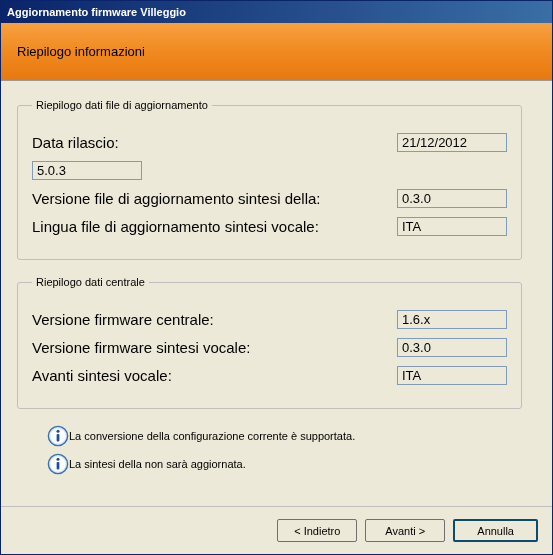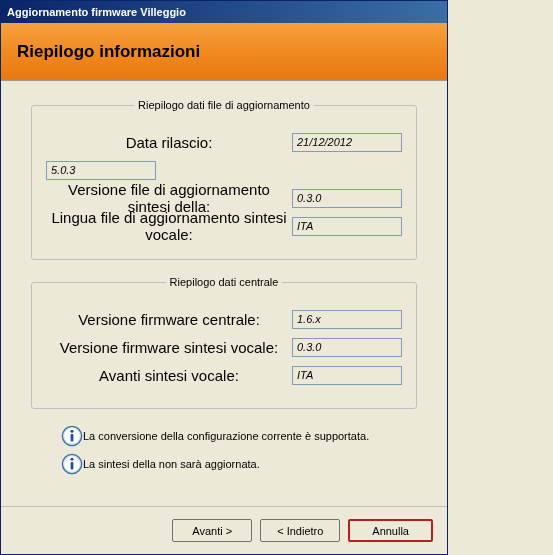--- a/index.html
+++ b/index.html
@@ -5,21 +5,21 @@
     * { box-sizing: border-box; margin: 0; padding: 0; }
     body {
       font-family: Tahoma, Arial, sans-serif;
       font-size: 11px;
       background: #ece9d8;
       width: 553px;
       height: 555px;
       overflow: hidden;
     }
     .window {
-      width: 448px;
+      width: 553px;
       height: 555px;
       border: 1px solid #0a246a;
       background: #fdba74;
       display: flex;
       flex-direction: column;
     }
     .titlebar {
       background: linear-gradient(to right, #0a246a, #3a6ea5);
       color: #fff;
       padding: 4px 6px;
@@ -32,28 +32,27 @@
     .header-band {
       background: linear-gradient(to bottom, #f8a040, #f08a20 50%, #e87810);
       height: 58px;
       border-bottom: 1px solid #999;
       display: flex;
       align-items: center;
       padding-left: 16px;
     }
     .header-band h1 {
       color: #000;
-      font-size: 17px;
-      font-weight: bold;
+      font-size: 13px;
+      font-weight: normal;
     }
     .content {
       flex: 1;
-      padding: 18px 30px 10px 30px;
-      background: #ece9d8;
-      text-align: center;
+      padding: 18px 30px 10px 16px;
+      background: #ece9d8;
     }
     fieldset {
       border: 1px solid #bfbfbf;
       border-radius: 3px;
       padding: 14px 14px 16px 14px;
       margin-bottom: 16px;
       background: #ece9d8;
     }
     legend {
       font-size: 11px;
@@ -70,25 +69,24 @@
       flex: 1;
       color: #000;
       font-size: 15px;
     }
     .value-box {
       width: 110px;
       height: 19px;
       border: 1px solid #7f9db9;
       background: #ece9d8;
       padding: 1px 4px;
-      font-size: 11px;
-      color: #000;
-      display: flex;
-      align-items: center;
-      font-style: italic;
+      font-size: 13px;
+      color: #000;
+      display: flex;
+      align-items: center;
     }
     .info-row {
       display: flex;
       align-items: center;
       margin: 6px 0 6px 30px;
     }
     .info-icon {
       width: 22px;
       height: 22px;
       flex-shrink: 0;
@@ -110,21 +108,21 @@
       font-size: 11px;
       height: 23px;
       min-width: 80px;
       padding: 0 10px;
       background: #ece9d8;
       border: 1px solid #707070;
       border-radius: 2px;
       cursor: pointer;
     }
     button.default-btn {
-      border: 2px solid #b91c1c;
+      border: 2px solid #0c4a6e;
       padding: 0 22px;
     }
   </style>
 </head>
 <body>
 
 <div class="window">
   <div class="titlebar">
     <span>Aggiornamento firmware Villeggio</span>
   </div>
@@ -186,17 +184,17 @@
         <circle cx="16" cy="16" r="11" fill="#ffffff"></circle>
         <circle cx="16" cy="9" r="2.2" fill="#1a4ea0"></circle>
         <rect x="14" y="13" width="4" height="11" rx="1.5" fill="#1a4ea0"></rect>
       </svg>
       <span class="info-text">La sintesi della non sarà aggiornata.</span>
     </div>
 
   </div>
 
   <div class="button-bar">
+    <button>&lt; Indietro</button>
     <button>Avanti &gt;</button>
-    <button>&lt; Indietro</button>
     <button class="default-btn">Annulla</button>
   </div>
 </div>
 
 </body></html>

